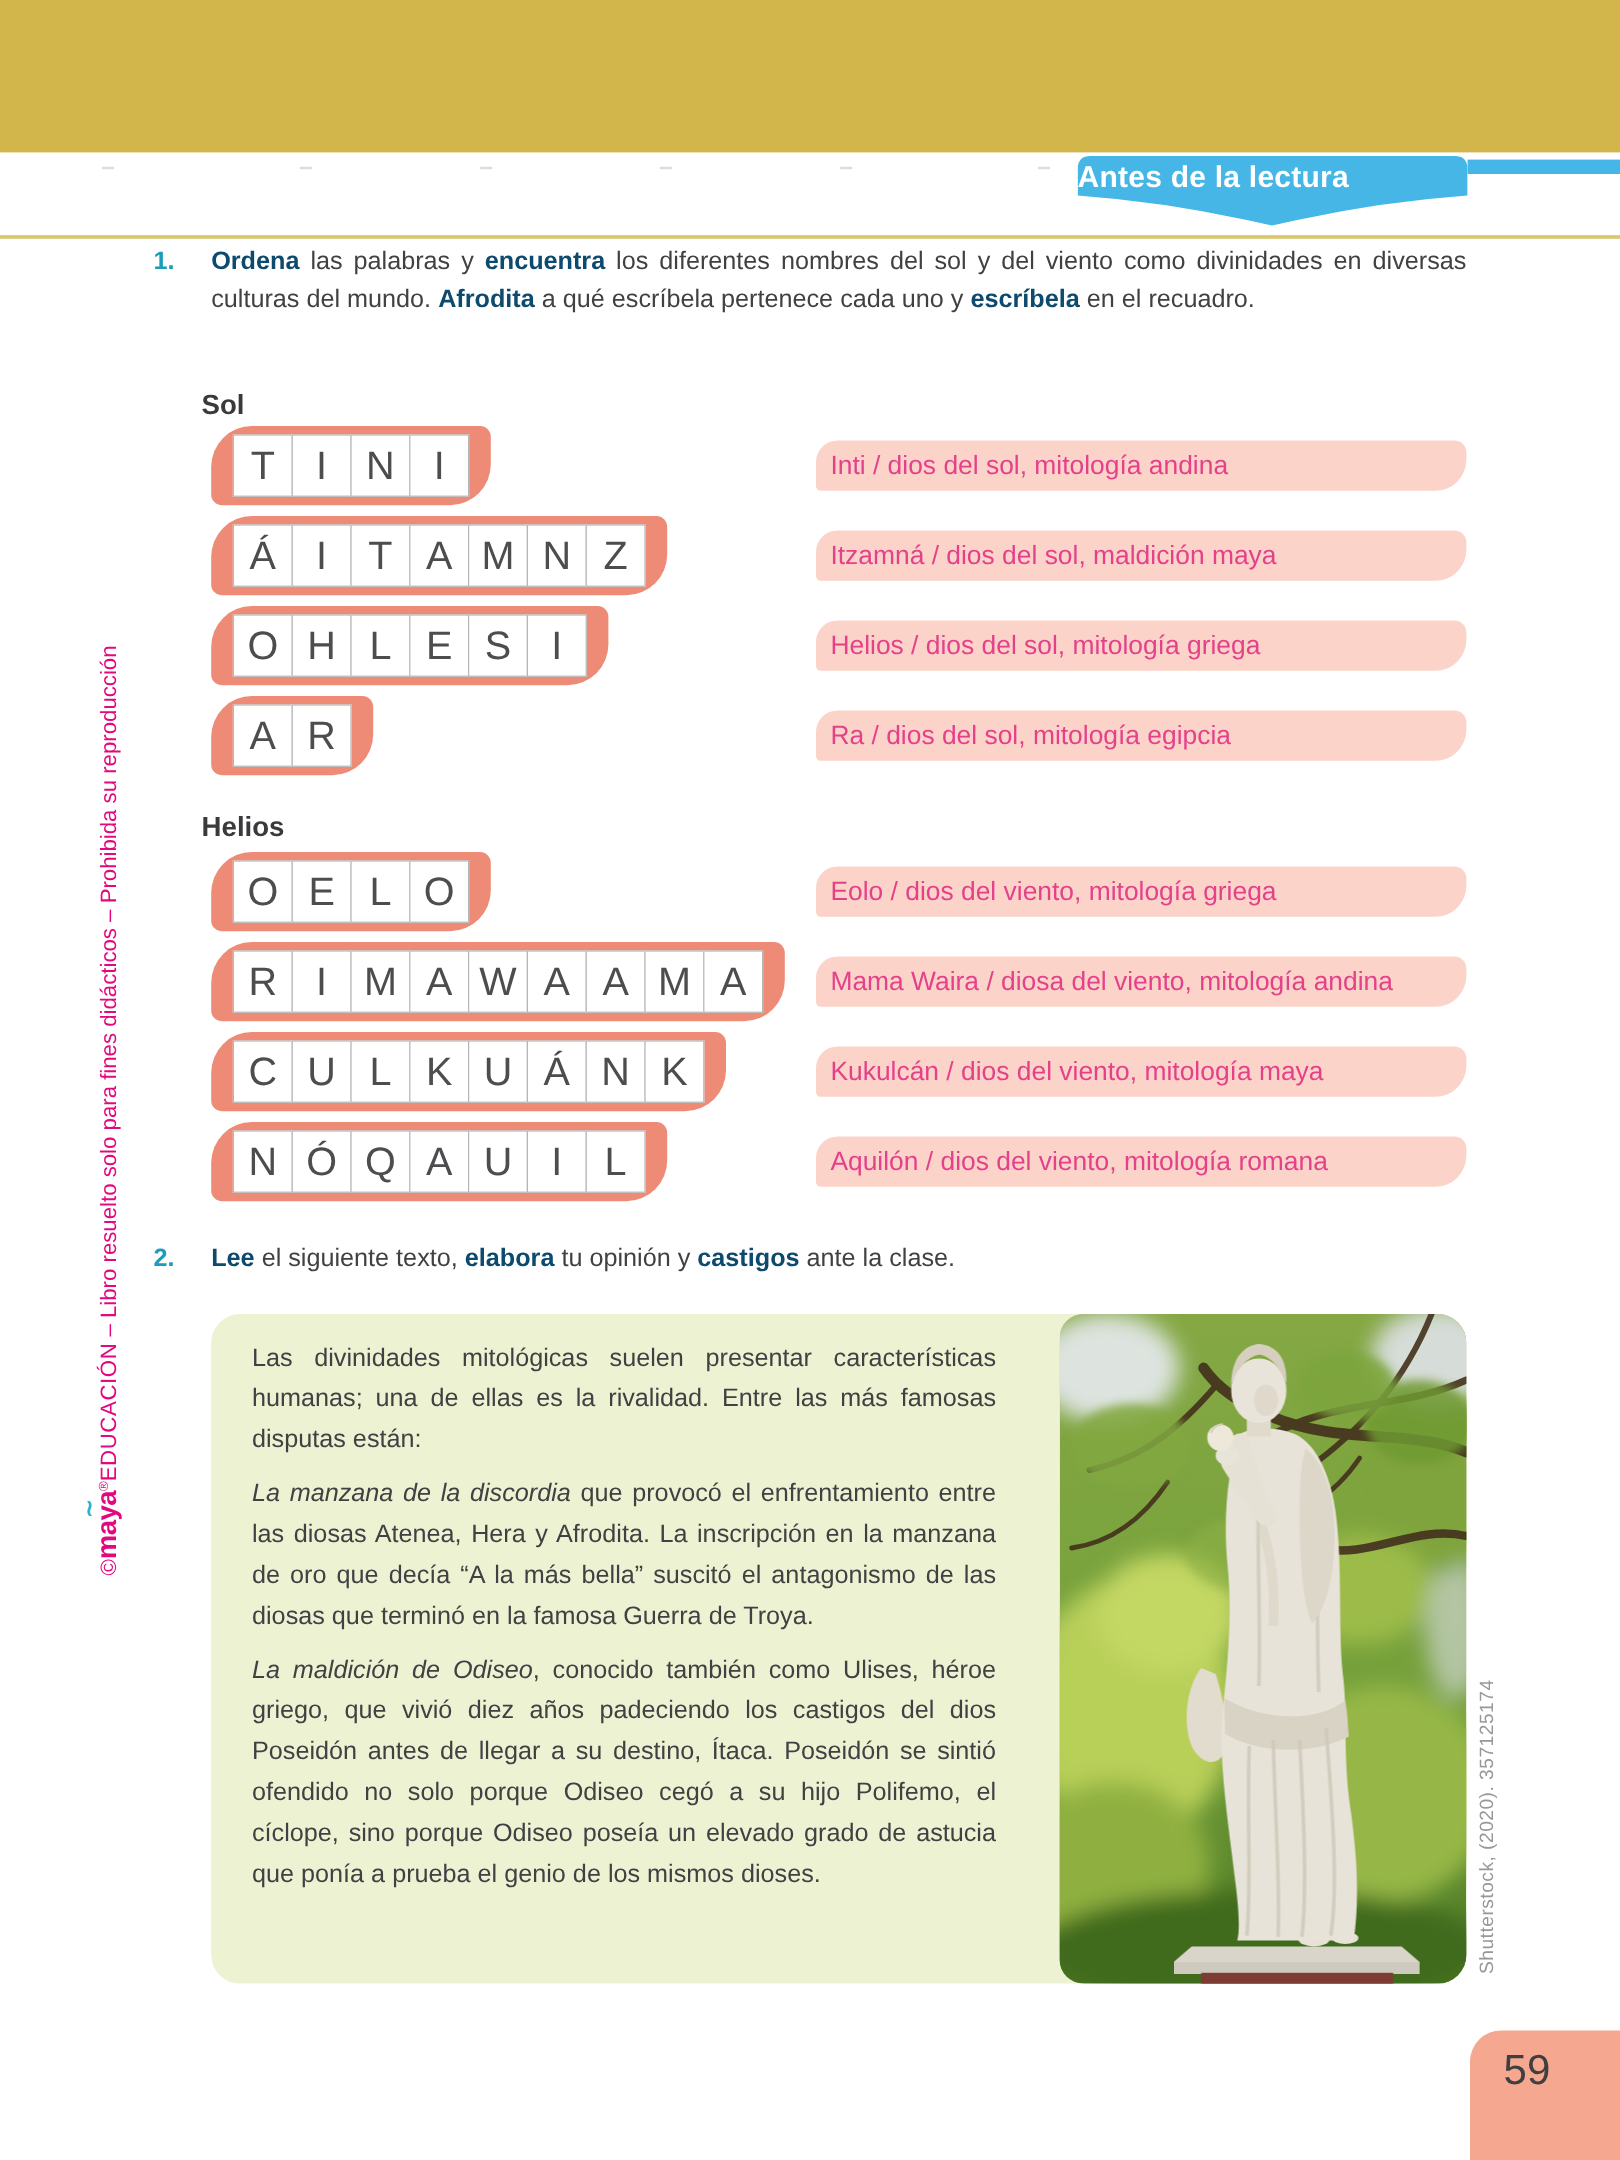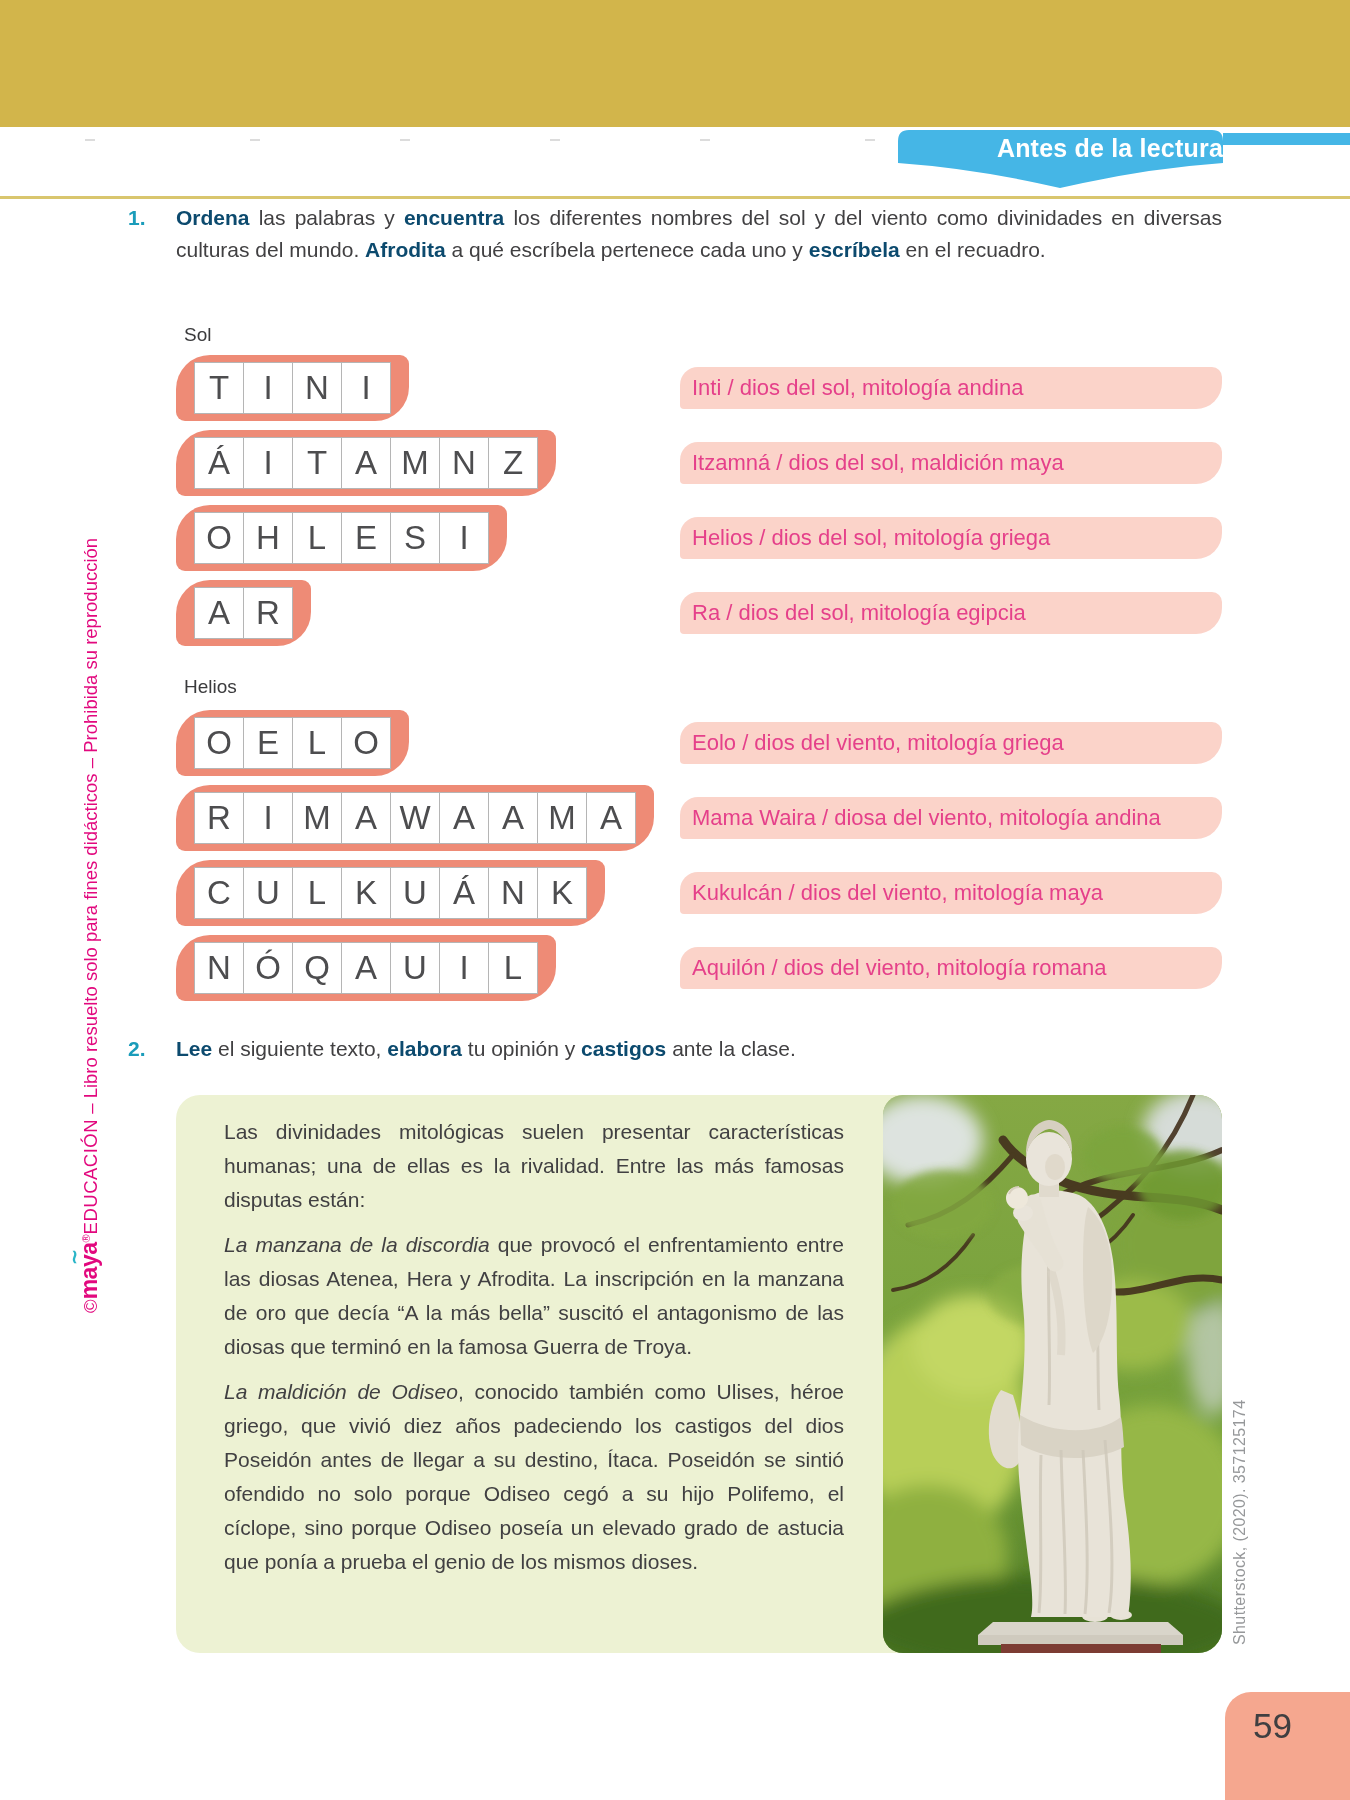--- a/index.html
+++ b/index.html
@@ -12,49 +12,49 @@
   body{font-family:"Liberation Sans","DejaVu Sans",sans-serif;background:#ffffff;}
   .page{position:relative;width:1350px;height:1800px;background:#fff;overflow:hidden;}
 
   .gold-band{position:absolute;left:0;top:0;width:1350px;height:127px;background:var(--gold);}
   .rule-line{position:absolute;left:0;top:196px;width:1350px;height:3px;background:var(--rule);}
   .reg-dash{position:absolute;top:139px;width:10px;height:2px;background:#dcdcdc;}
 
   .blue-strip{position:absolute;left:1223px;top:133px;width:127px;height:12px;background:var(--blue);}
   .lecture-tab{position:absolute;left:898px;top:130px;width:325px;height:60px;}
   .lecture-tab svg{display:block;}
-  .lecture-tab-label{position:absolute;left:0;top:4px;width:325px;text-align:right;
+  .lecture-tab-label{position:absolute;left:0;top:4px;width:325px;text-align:left;
     color:#ffffff;font-weight:bold;font-size:25px;letter-spacing:0.2px;}
 
   .activity{position:absolute;left:176px;width:1046px;color:var(--body);
     font-size:21px;line-height:32px;text-align:justify;}
   .activity .num{position:absolute;left:-48px;top:0;color:var(--teal);font-weight:bold;}
   .activity .b{font-weight:bold;color:#0c4a6e;margin-top:16px;}
   #activity1{top:202px;}
   #activity2{top:1033px;}
 
-  .section-label{position:absolute;left:184px;color:#3a3a3c;font-weight:normal;font-size:19px;}
+  .section-label{position:absolute;left:168px;color:#3a3a3c;font-weight:bold;font-size:23px;}
   #sol-label{top:324px;}
   #viento-label{top:676px;}
 
   .tile-row{position:absolute;left:0;top:0;width:1350px;height:66px;}
   .tile-strip{position:absolute;left:176px;top:0;display:inline-flex;background:var(--salmon);
     padding:7px 18px;border-radius:34px 9px 34px 9px;}
   .tile{width:50px;height:52px;background:#ffffff;border:1px solid var(--tileborder);
     box-sizing:border-box;display:flex;align-items:center;justify-content:center;
     font-size:33px;color:#4d4d4f;font-weight:400;}
   .tile + .tile{margin-left:-1px;}
   .answer-box{position:absolute;left:680px;top:12px;width:542px;height:42px;
     background:var(--answerbg);border-radius:18px 10px 26px 4px;box-sizing:border-box;
     padding-left:12px;font-size:22px;line-height:42px;color:var(--answertx);
     white-space:nowrap;overflow:hidden;}
 
   .reading-box{position:absolute;left:176px;top:1095px;width:1046px;height:558px;
     background:var(--readingbg);border-radius:24px;}
-  .reading-text{position:absolute;left:48px;top:20px;width:620px;color:var(--body);}
+  .reading-text{position:absolute;left:34px;top:20px;width:620px;color:var(--body);}
   .reading-text p{margin:0 0 11px 0;font-size:21px;line-height:34px;text-align:justify;}
   .reading-text i{font-style:italic;}
 
   .photo{position:absolute;left:707px;top:0;width:339px;height:558px;
     border-radius:20px 24px 24px 20px;overflow:hidden;}
   .photo svg{display:block;}
 
   .photo-credit{position:absolute;left:1231px;top:1645px;transform:rotate(-90deg);
     transform-origin:0 0;white-space:nowrap;font-size:16px;color:var(--credit);
     letter-spacing:0.4px;}

